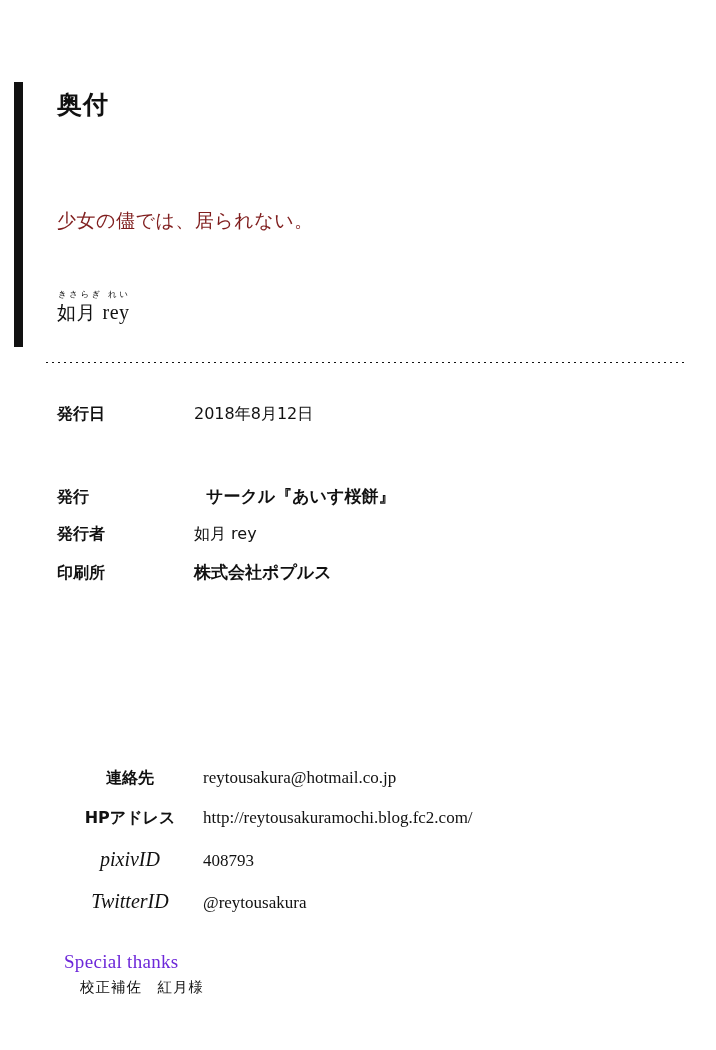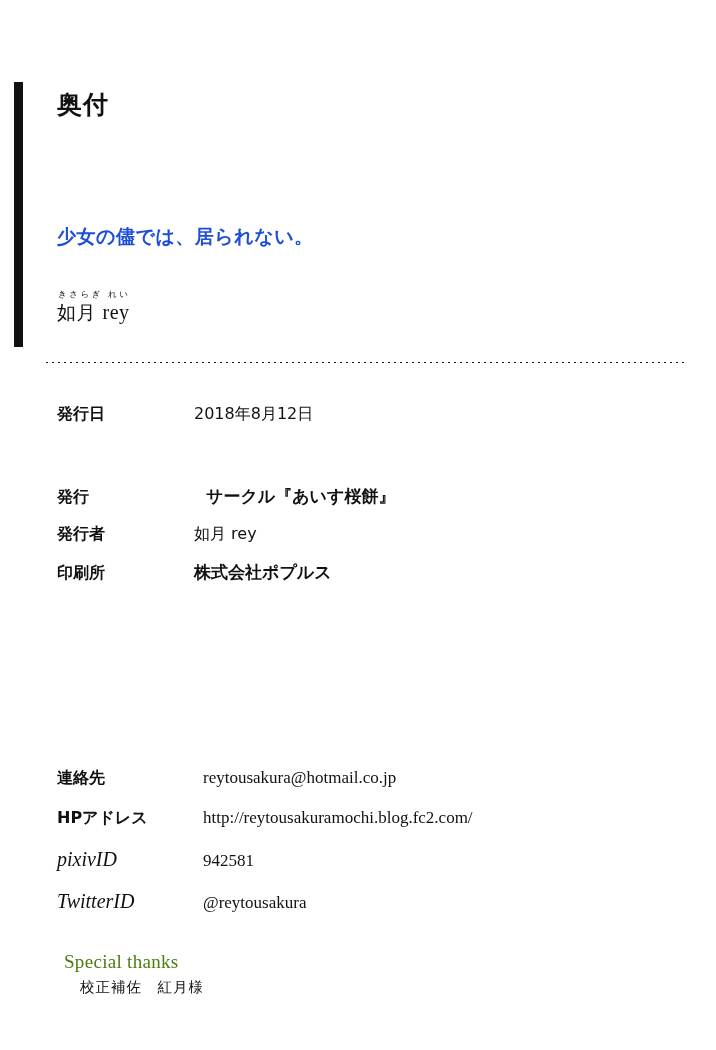--- a/index.html
+++ b/index.html
@@ -42,25 +42,24 @@
     font-size: 25px;
     letter-spacing: 1px;
     color: #111111;
   }
 
   .work-title {
     position: absolute;
     left: 57px;
     top: 208px;
     font-family: "DejaVu Sans", sans-serif;
-    font-weight: 700;
+    font-weight: 400;
     font-size: 19px;
     letter-spacing: 0.5px;
-    color: #1d4ed8;
-    margin-top: 16px;
+    color: #7f1d1d;
   }
 
   .author-block {
     position: absolute;
     left: 57px;
     top: 288px;
   }
   .author-ruby {
     font-family: "DejaVu Sans", sans-serif;
     font-size: 8.5px;
@@ -130,20 +129,21 @@
   }
   .row.pub .label,
   .row.publisher .label,
   .row.print .label { font-weight: 700; }
 
   .contact-table {
     position: absolute;
     left: 57px;
     top: 768px;
     width: 620px;
+    text-align: center;
   }
   .contact-row {
     display: flex;
     align-items: baseline;
     margin-bottom: 19px;
   }
   .contact-row .label {
     width: 146px;
     flex: 0 0 146px;
     font-family: "DejaVu Sans", sans-serif;
@@ -165,21 +165,21 @@
   }
 
   .thanks {
     position: absolute;
     left: 64px;
     top: 951px;
   }
   .thanks-title {
     font-family: "Liberation Serif", serif;
     font-size: 19px;
-    color: #4d7c0f;
+    color: #6d28d9;
     letter-spacing: 0.3px;
   }
   .thanks-line {
     margin-top: 5px;
     margin-left: 16px;
     font-family: "DejaVu Sans", sans-serif;
     font-size: 14.5px;
     color: #111111;
     letter-spacing: 1px;
   }
@@ -228,21 +228,21 @@
     <div class="contact-row">
       <div class="label">連絡先</div>
       <div class="value">reytousakura@hotmail.co.jp</div>
     </div>
     <div class="contact-row">
       <div class="label">HPアドレス</div>
       <div class="value">http://reytousakuramochi.blog.fc2.com/</div>
     </div>
     <div class="contact-row">
       <div class="label latin-label">pixivID</div>
-      <div class="value">942581</div>
+      <div class="value">408793</div>
     </div>
     <div class="contact-row">
       <div class="label latin-label">TwitterID</div>
       <div class="value">@reytousakura</div>
     </div>
   </div>
 
   <div class="thanks">
     <div class="thanks-title">Special thanks</div>
     <div class="thanks-line">校正補佐　紅月様</div>

